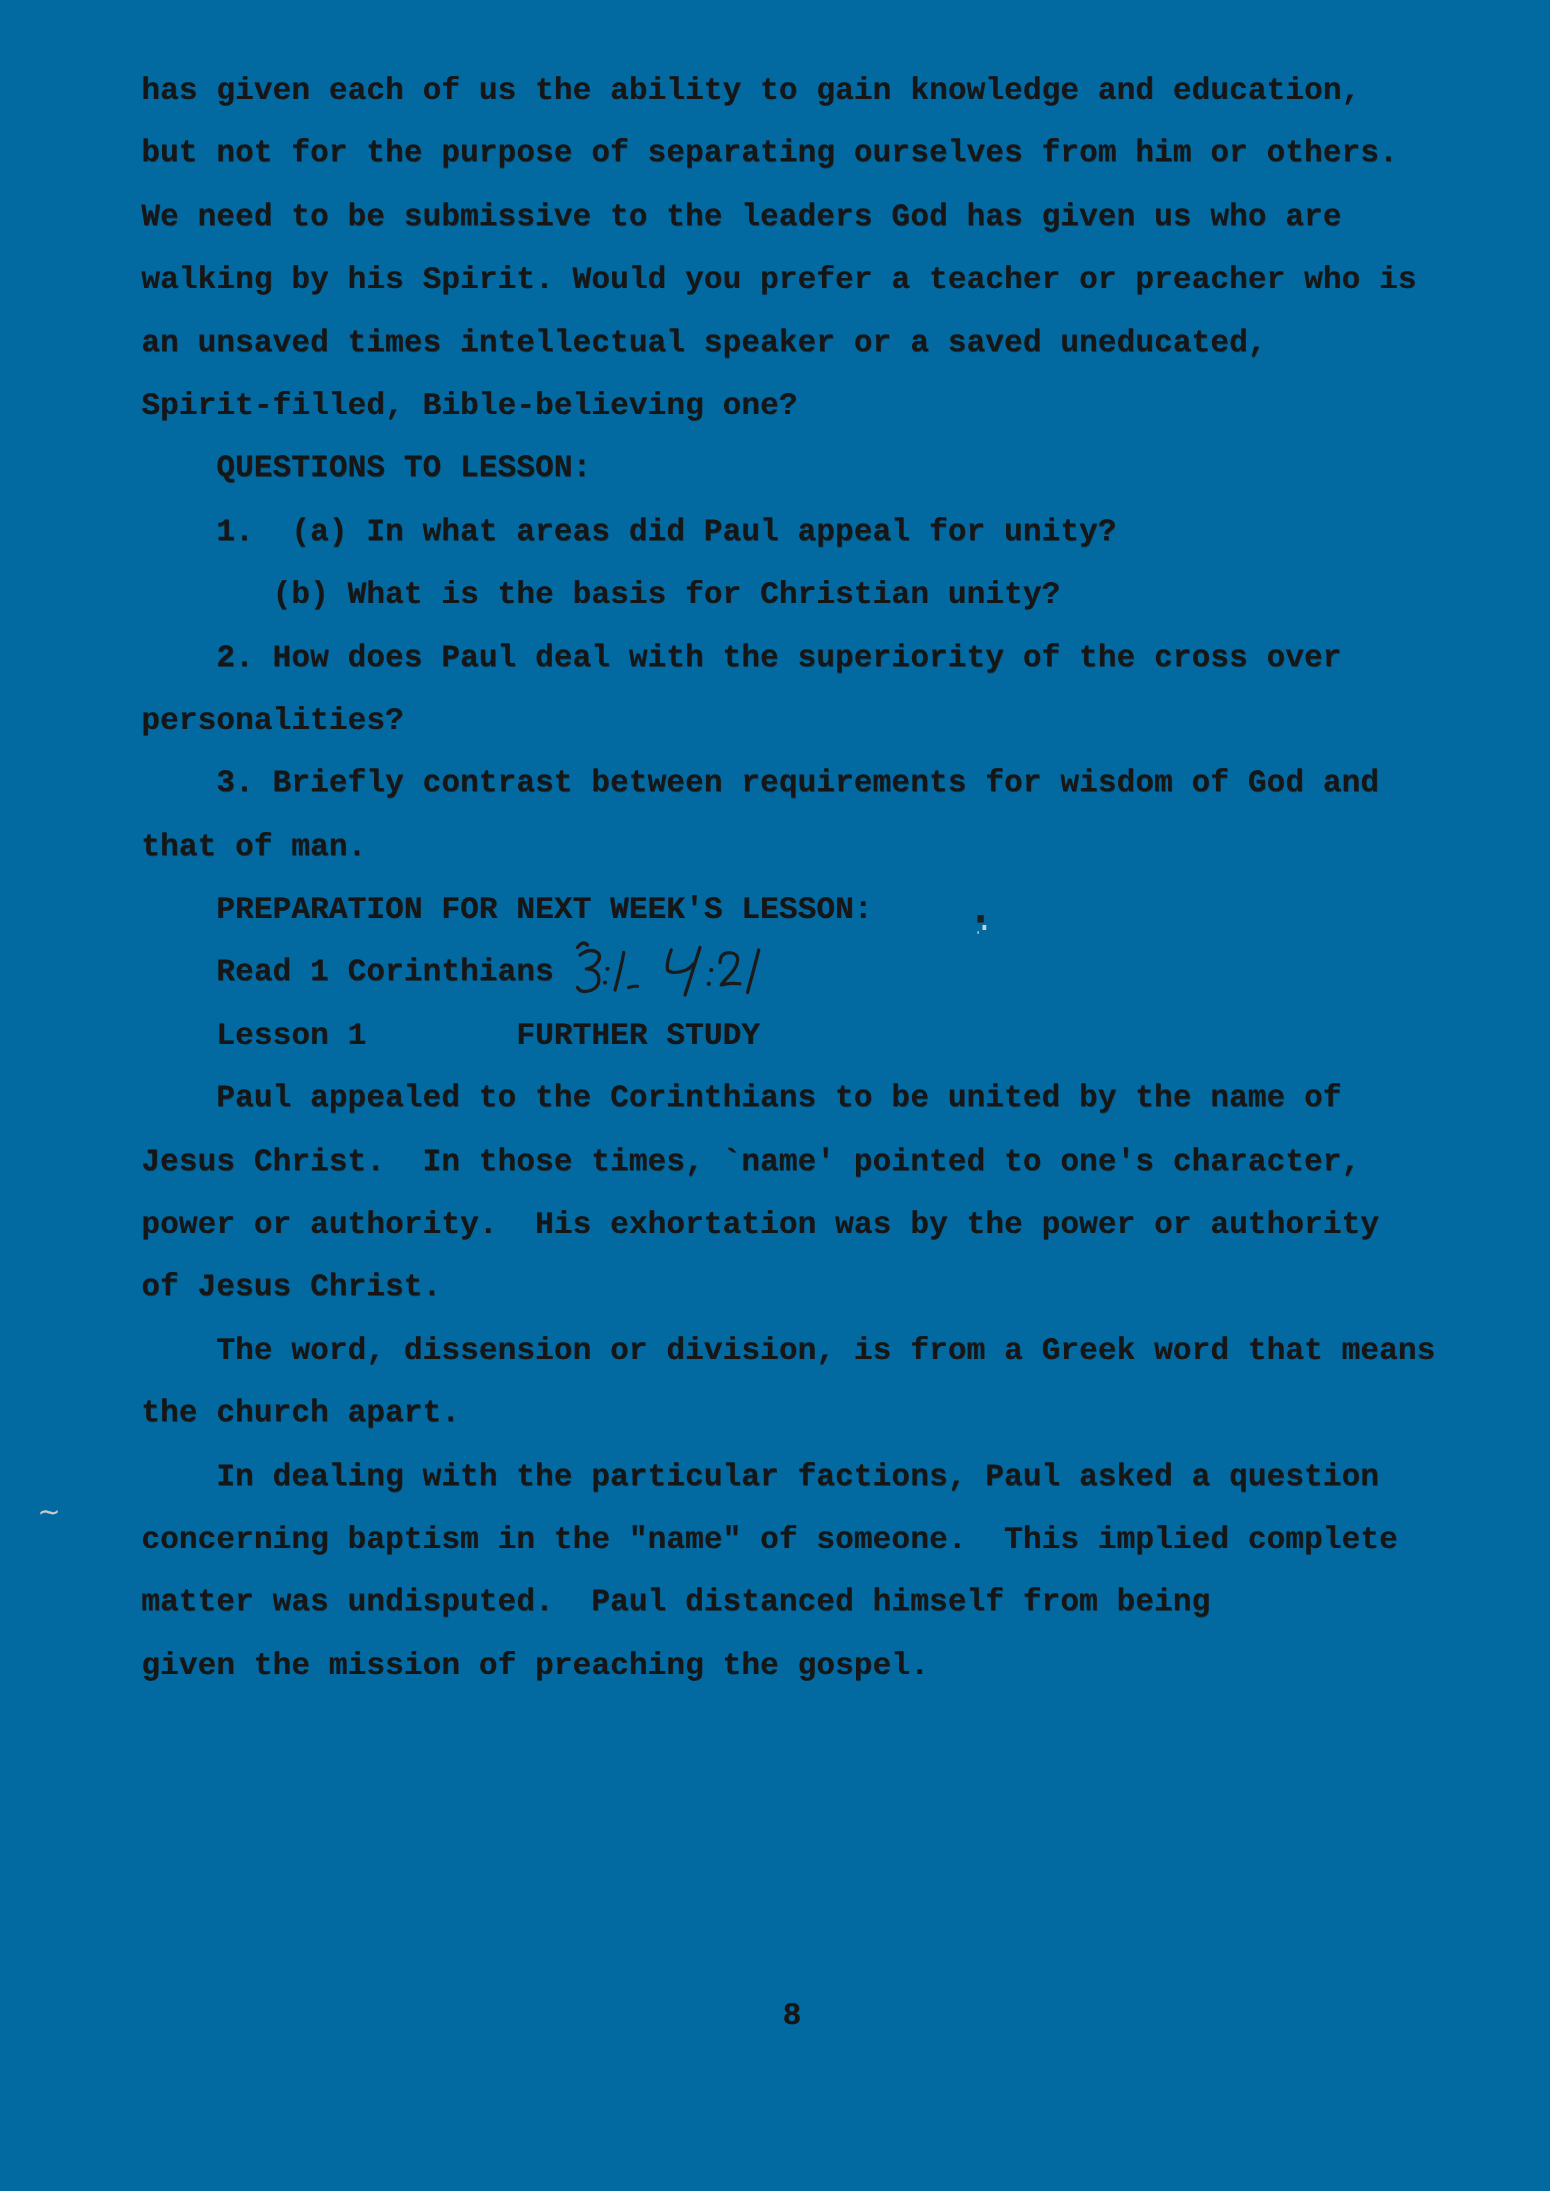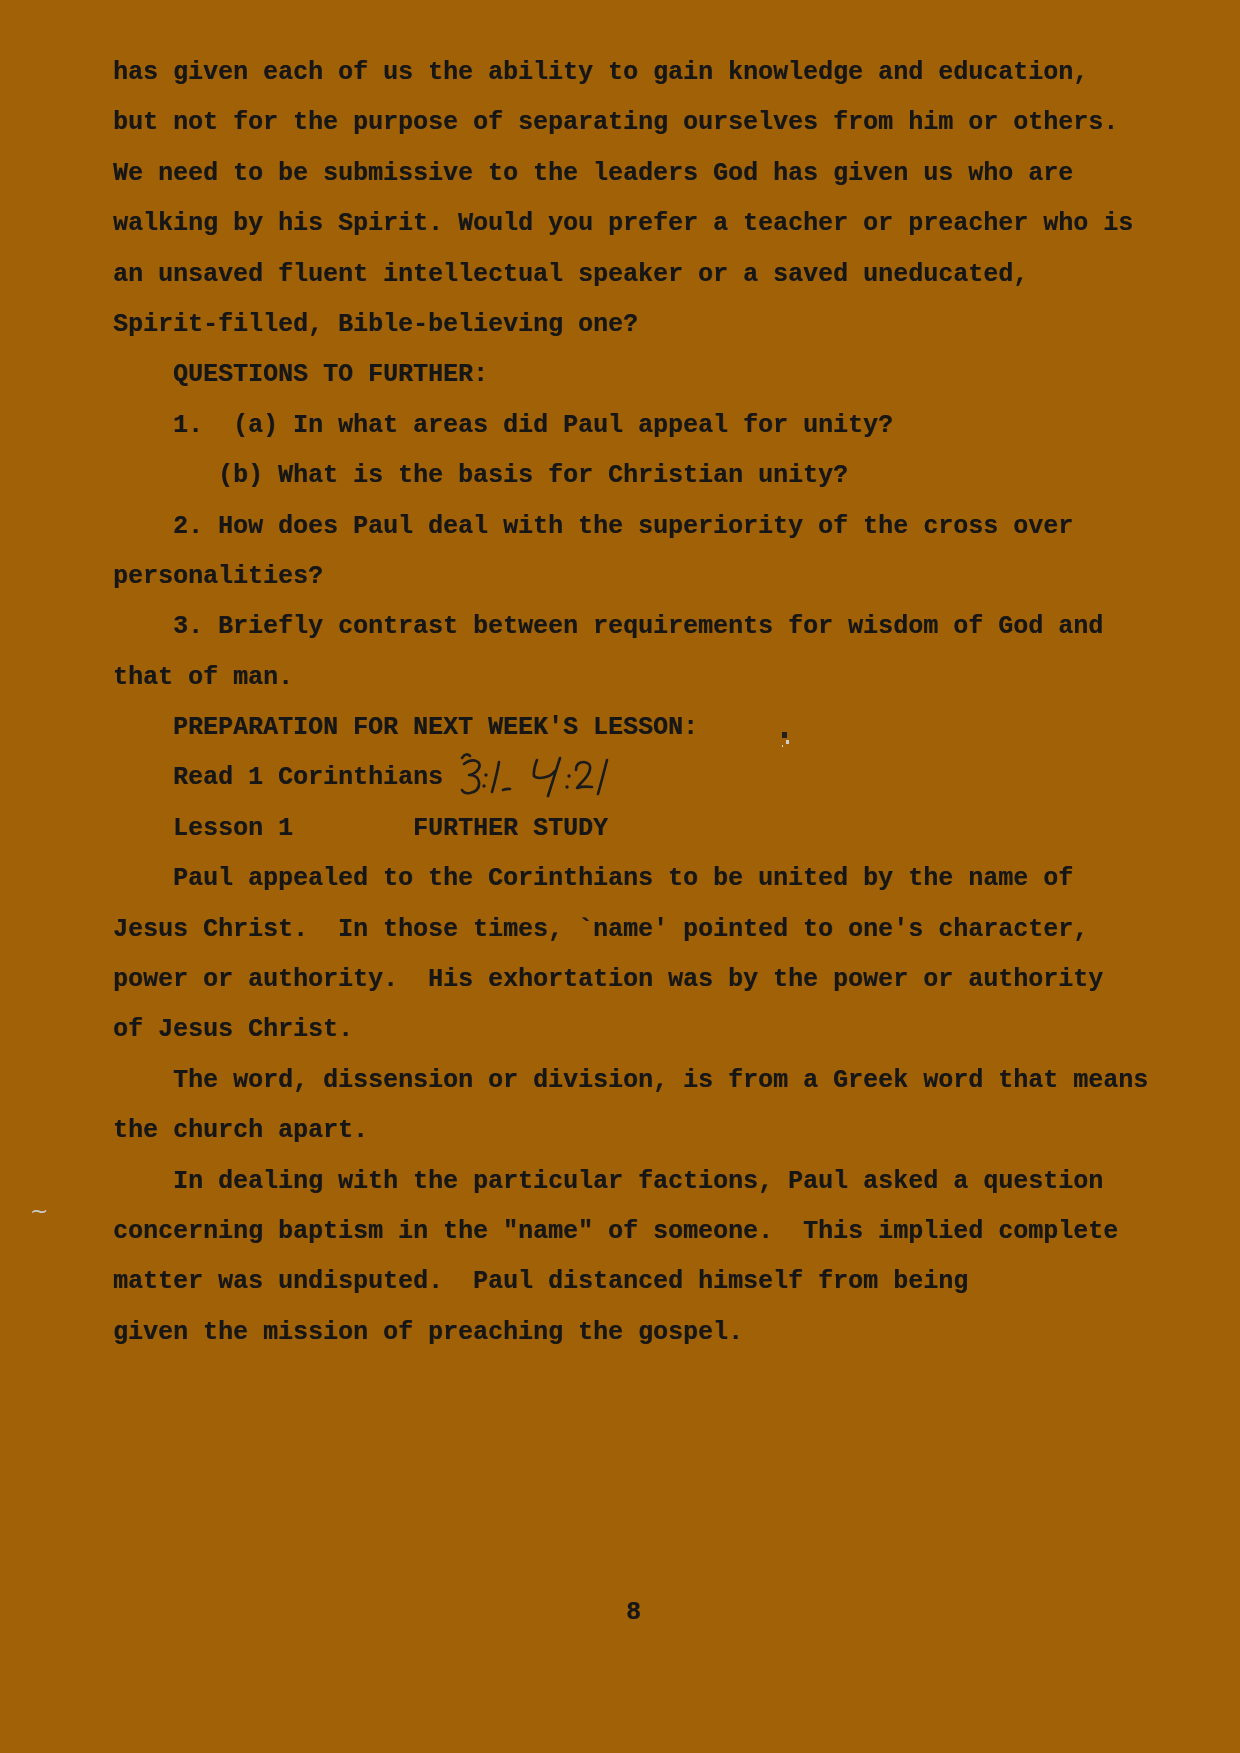--- a/index.html
+++ b/index.html
@@ -4,21 +4,21 @@
 <style>
   html, body {
     margin: 0;
     padding: 0;
     background: #ffffff;
   }
   .page {
     position: relative;
     width: 1240px;
     height: 1753px;
-    background: #a16207;
+    background: #0369a1;
     overflow: hidden;
     font-family: "Liberation Mono", "DejaVu Sans Mono", monospace;
     color: #161616;
   }
   .text-lines {
     position: absolute;
     left: 113px;
     top: 48px;
     width: 1080px;
     font-size: 25px;
@@ -79,23 +79,23 @@
 </head>
 <body>
 
 <div class="page">
 
   <div class="text-lines" id="lines">
       <div class="line">has given each of us the ability to gain knowledge and education,</div>
       <div class="line">but not for the purpose of separating ourselves from him or others.</div>
       <div class="line">We need to be submissive to the leaders God has given us who are</div>
       <div class="line">walking by his Spirit. Would you prefer a teacher or preacher who is</div>
-      <div class="line">an unsaved fluent intellectual speaker or a saved uneducated,</div>
+      <div class="line">an unsaved times intellectual speaker or a saved uneducated,</div>
       <div class="line">Spirit-filled, Bible-believing one?</div>
-      <div class="line">    QUESTIONS TO FURTHER:</div>
+      <div class="line">    QUESTIONS TO LESSON:</div>
       <div class="line">    1.  (a) In what areas did Paul appeal for unity?</div>
       <div class="line">       (b) What is the basis for Christian unity?</div>
       <div class="line">    2. How does Paul deal with the superiority of the cross over</div>
       <div class="line">personalities?</div>
       <div class="line">    3. Briefly contrast between requirements for wisdom of God and</div>
       <div class="line">that of man.</div>
       <div class="line">    PREPARATION FOR NEXT WEEK'S LESSON:</div>
       <div class="line">    Read 1 Corinthians</div>
       <div class="line">    Lesson 1        FURTHER STUDY</div>
       <div class="line">    Paul appealed to the Corinthians to be united by the name of</div>

